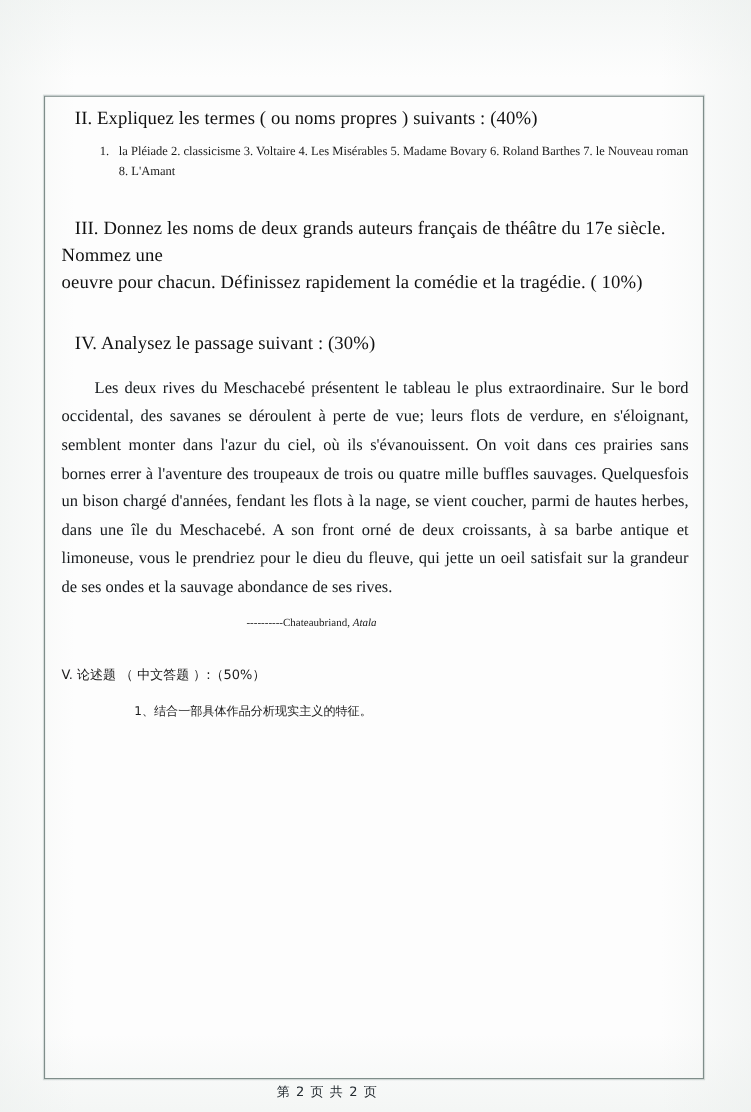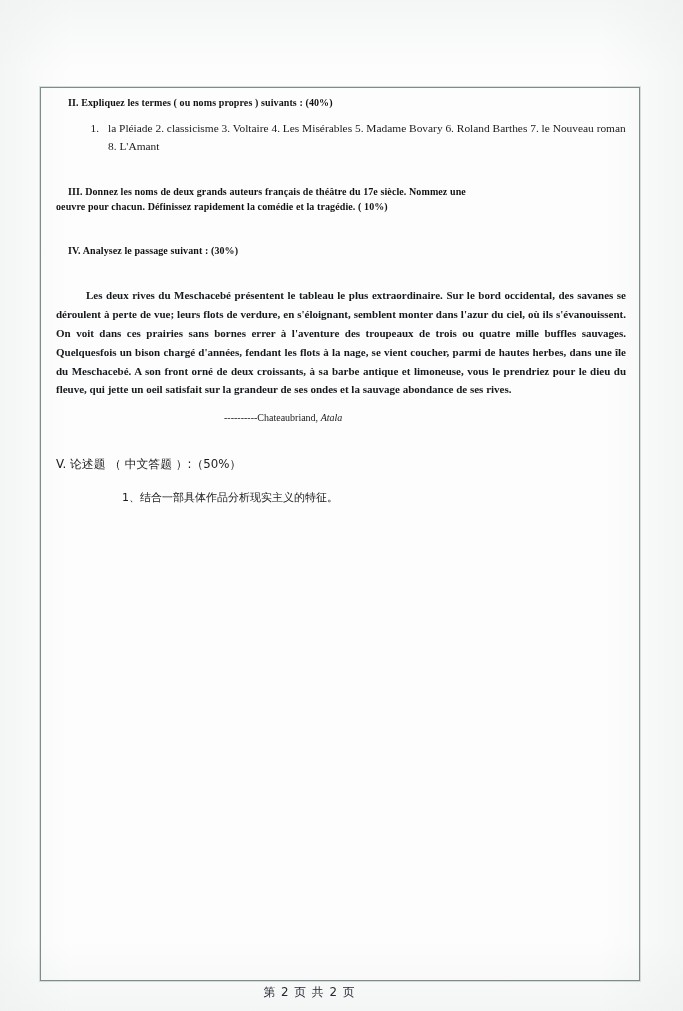--- a/index.html
+++ b/index.html
@@ -50,46 +50,45 @@
     left: 56px;
     top: 96px;
     width: 570px;
   }
 
   .section {
     margin-bottom: 4px;
   }
 
   .heading {
-    font-weight: bold;
-    font-size: 10px;
+    font-weight: normal;
+    font-size: 17px;
     letter-spacing: 0.1px;
     line-height: 1.45;
     color: #111;
   }
   .heading.indent { text-indent: 12px; }
 
   .list-ol {
     margin: 8px 0 0 0;
     padding-left: 46px;
     font-size: 11.4px;
     line-height: 1.62;
   }
   .list-ol li { padding-left: 6px; }
   .spacer-26 { height: 26px; }
   .spacer-30 { height: 30px; }
 
   .para {
-    margin-top: 27px;
-    font-size: 11px;
+    margin-top: 17px;
+    font-size: 15px;
     line-height: 1.72;
     text-align: justify;
     text-indent: 30px;
     color: #15191c;
-    font-weight: bold;
   }
 
   .attrib {
     margin-top: 13px;
     padding-left: 168px;
     font-size: 10px;
   }
   .attrib .italic { font-style: italic; }
 
   .cn {
@@ -112,21 +111,20 @@
   .footer {
     position: absolute;
     left: 0;
     top: 985px;
     width: 595px;
     text-align: center;
     font-size: 11.8px;
     letter-spacing: 1px;
     font-family: "DejaVu Sans", sans-serif;
     color: #232a30;
-    padding-left: 12px;
   }
 </style>
 </head>
 <body>
 
 <div class="page-scan"></div>
 <div class="sheet-border"></div>
 
 <div class="content">
 

